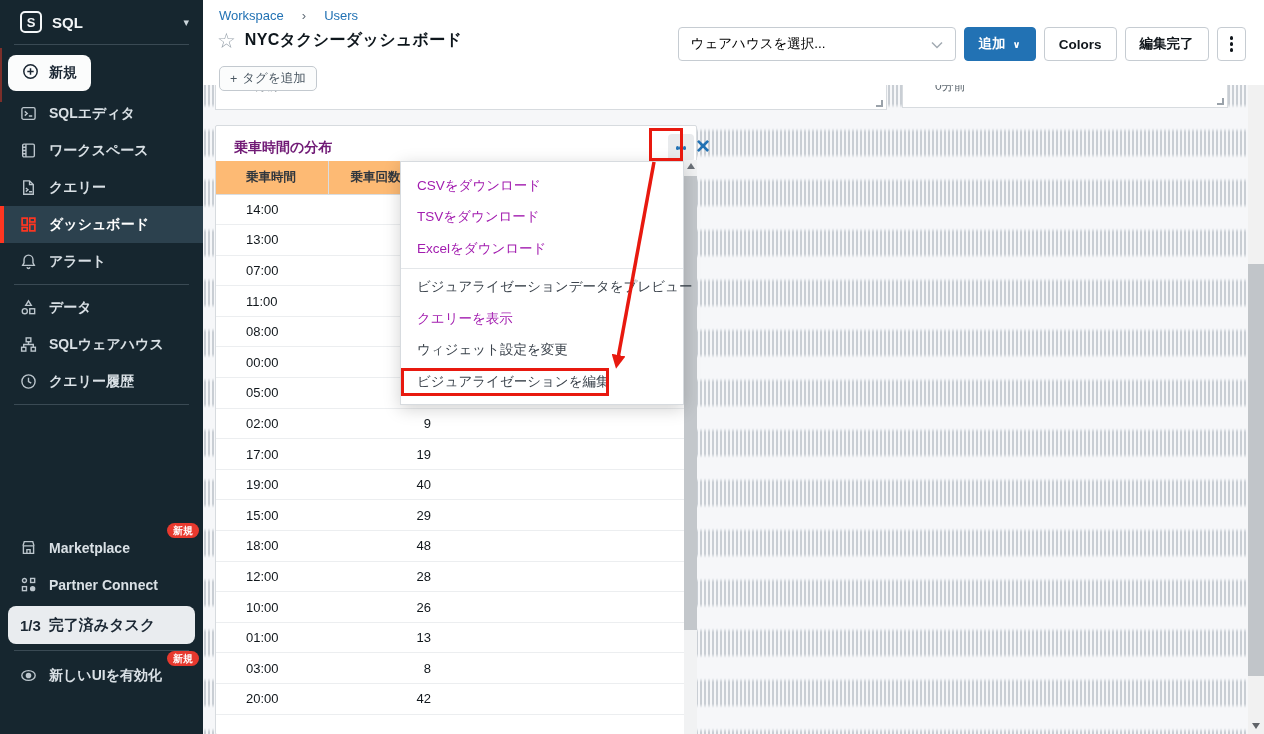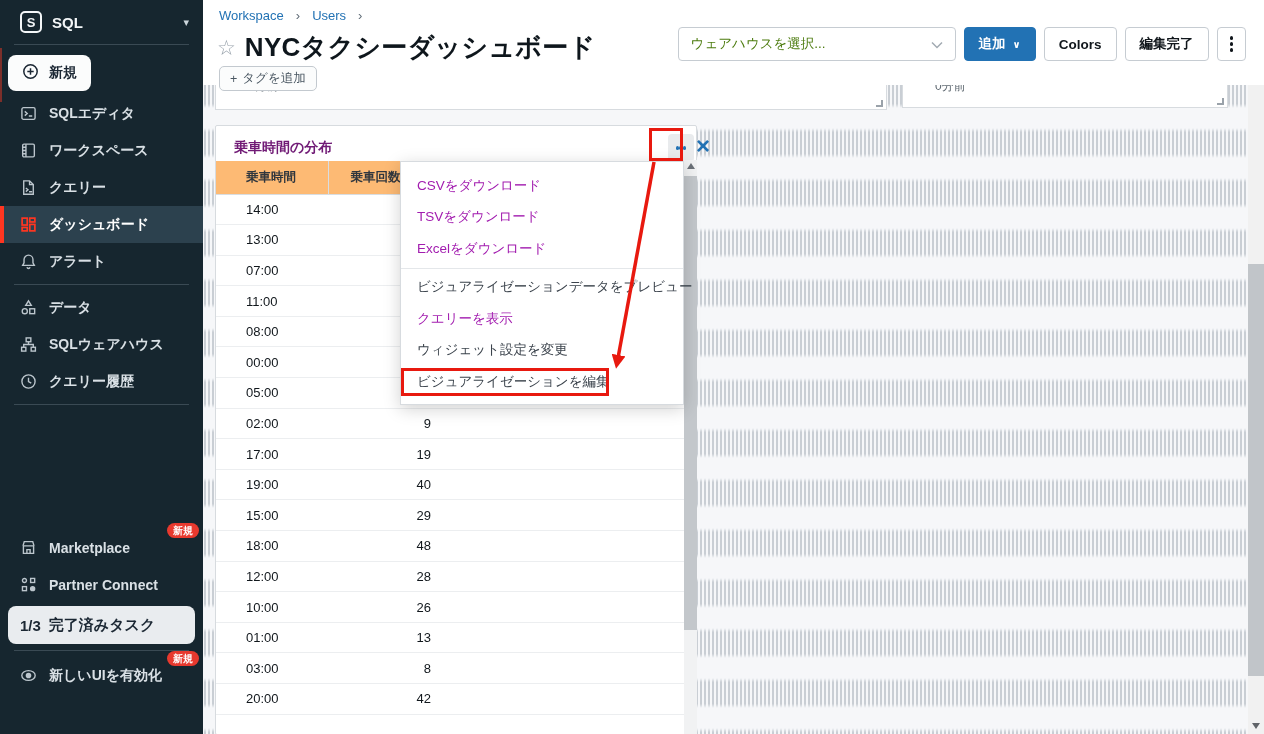--- a/index.html
+++ b/index.html
@@ -31,33 +31,33 @@
   .badge { position:absolute; right:4px; top:-6px; background:#E8392E; color:#fff;
     font-size:10px; font-weight:700; padding:2px 6px; border-radius:9px; line-height:1.1; }
   .sb-tasks { display:flex; align-items:center; gap:8px; margin:3px 8px; height:38px;
     background:#E9ECEF; border-radius:8px; padding:0 12px; color:#1B2733;
     font-size:15px; font-weight:700; cursor:pointer; }
   .sb-divider2 { height:1px; background:#3A4A54; margin:6px 14px; }
 
   
   .header { position:absolute; left:203px; top:0; width:1061px; height:85px; background:#fff; z-index:5; }
   .breadcrumb { position:absolute; left:16px; top:8px; font-size:13px; color:#5F6B76;
-    display:flex; gap:12px; }
+    display:flex; gap:18px; }
   .bc-link { color:#2272B4; cursor:pointer; }
   .bc-redacted { position:absolute; left:145px; top:-4px; width:219px; height:25px; background:#fff; }
   .title-row { position:absolute; left:14px; top:30px; display:flex; align-items:center; gap:9px; }
   .star { font-size:21px; color:#9AA4AD; cursor:pointer; line-height:1; }
-  .page-title { font-size:26px; font-weight:700; color:#0E161C; letter-spacing:.3px; }
+  .page-title { font-size:16px; font-weight:700; color:#0E161C; letter-spacing:.3px; }
   .tag-btn { position:absolute; left:16px; top:66px; height:25px; display:inline-flex;
     align-items:center; gap:5px; padding:0 10px; border:1px solid #C3C9CF; border-radius:5px;
     background:#FBFCFC; color:#4A5762; font-size:12.5px; cursor:pointer; }
   .hdr-controls { position:absolute; right:18px; top:27px; display:flex; gap:8px; align-items:center; }
   .wh-select { width:278px; height:34px; border:1px solid #C6CCD2; border-radius:4px;
     background:#fff; display:flex; align-items:center; padding:0 12px; gap:8px; cursor:pointer; }
-  .wh-ph { color:#4d7c0f; font-size:13.5px; flex:1; }
+  .wh-ph { color:#000000; font-size:13.5px; flex:1; }
   .btn { height:34px; border:1px solid #C6CCD2; border-radius:4px; background:#fff;
     color:#11171C; font-size:13.5px; font-weight:600; padding:0 14px; cursor:pointer;
     display:inline-flex; align-items:center; gap:7px; font-family:inherit; }
   .btn-primary { background:#2272B4; border-color:#2272B4; color:#fff; }
   .kebab-dots { display:flex; flex-direction:column; gap:2.5px; align-items:center; }
   .kebab-dots i { width:3.5px; height:3.5px; border-radius:50%; background:#11171C; }
 
   
   .canvas { position:absolute; left:203px; top:85px; width:1045px; height:649px;
     background:#F6F7F9;

